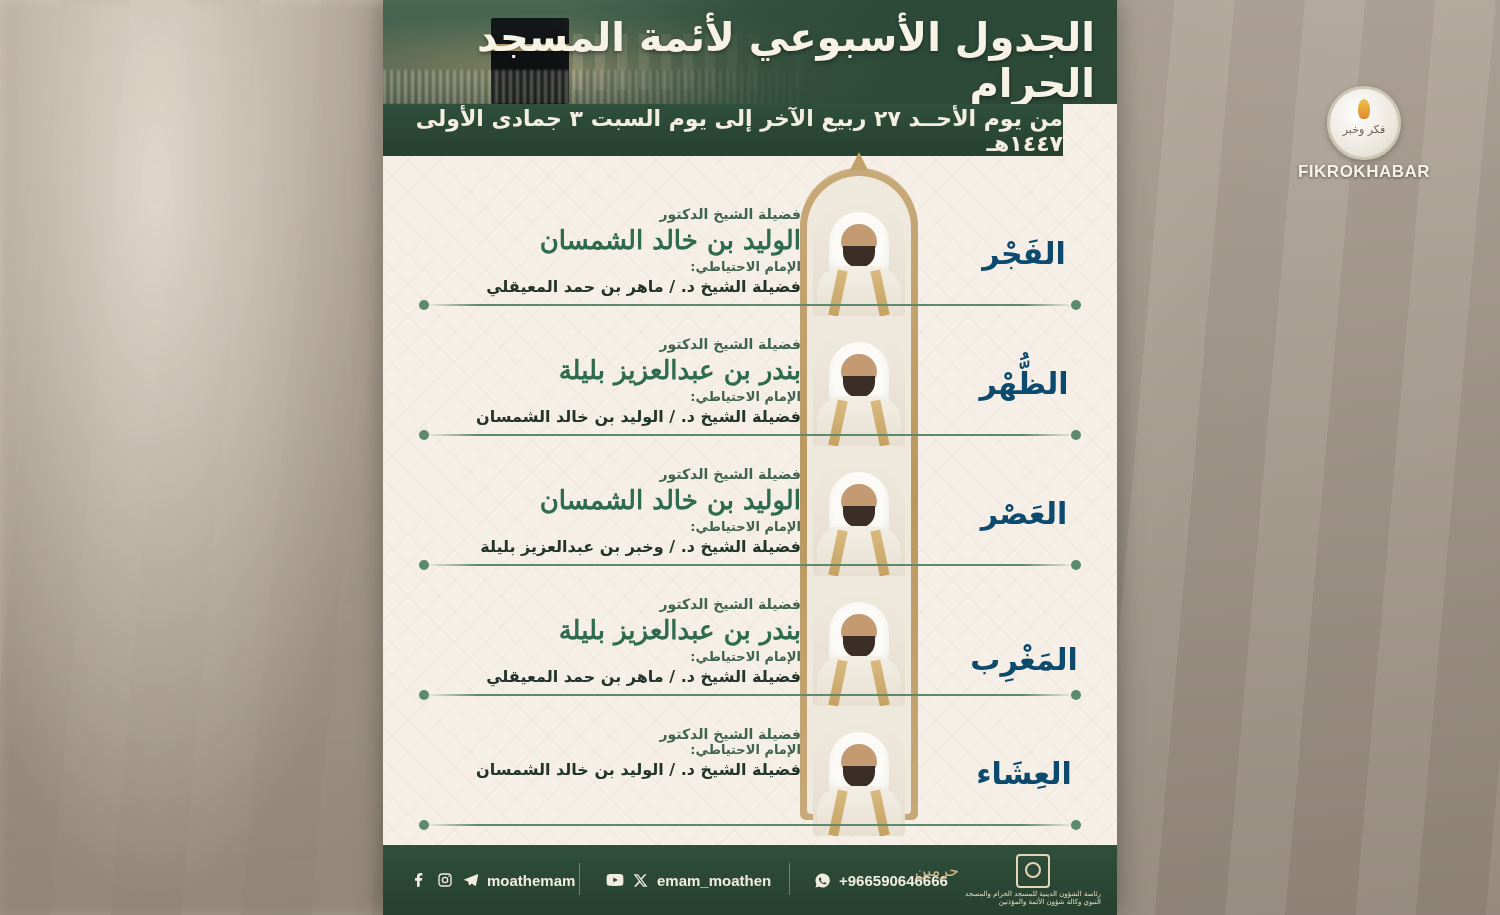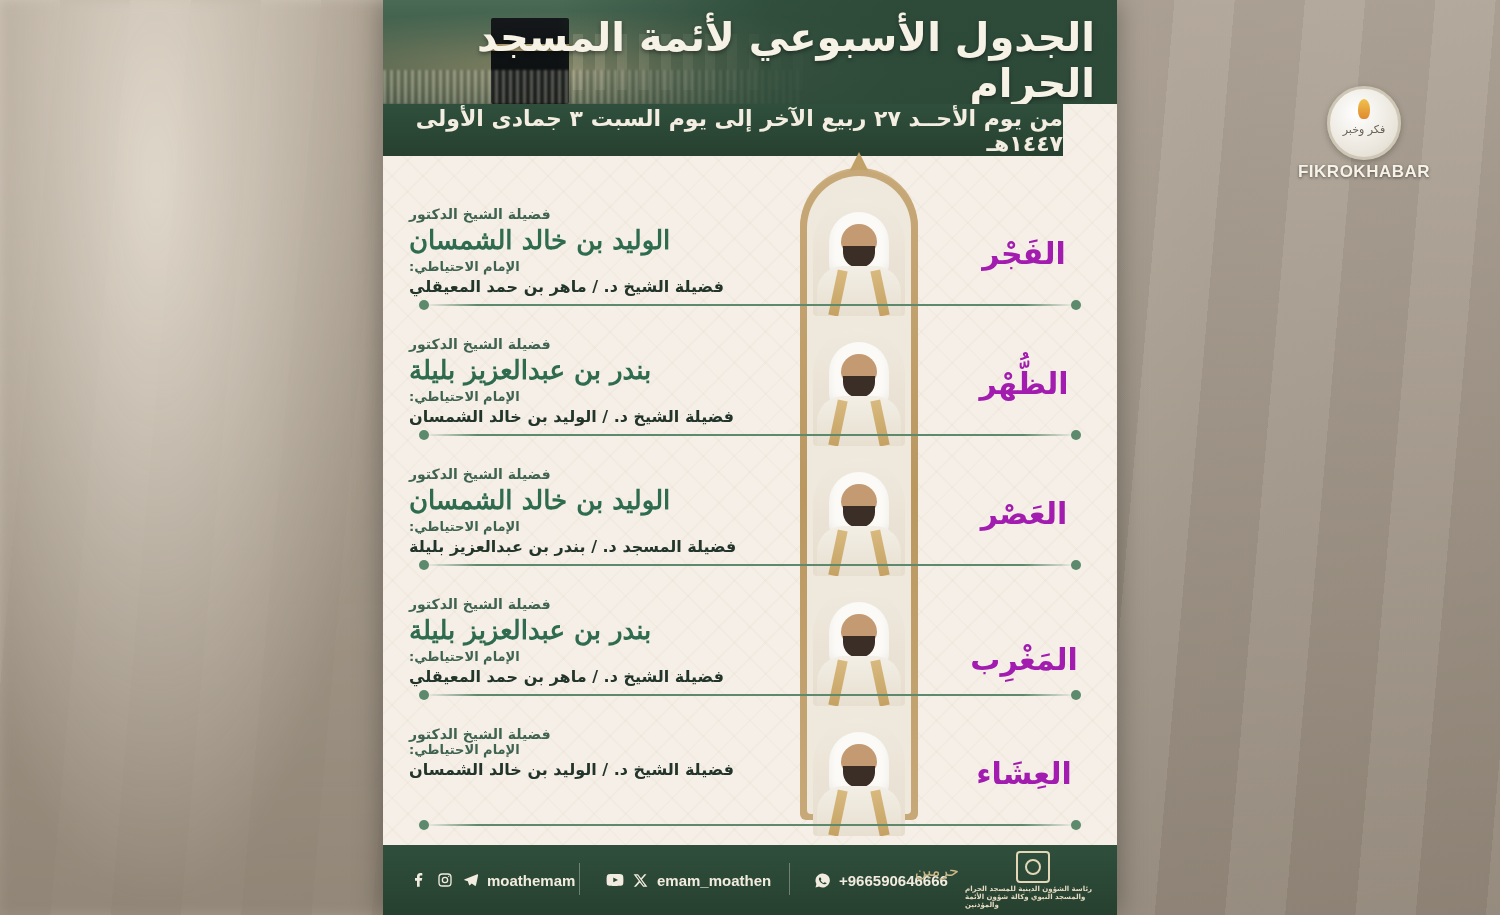--- a/index.html
+++ b/index.html
@@ -156,21 +156,21 @@
     border-radius: 50%; background: #5d8a6d;
   }
   .row-sep::before { left: -6px; }
   .row-sep::after { right: -6px; }
 
   
   .prayer-name {
     position: absolute; right: 18px; width: 150px; text-align: center;
     font-family: "DejaVu Sans", sans-serif;
     font-size: 30px; font-weight: bold;
-    color: #a21caf;
+    color: #0c4a6e;
     direction: rtl;
   }
 
   
   .imam-photo {
     position: absolute; left: 430px; width: 92px; height: 118px;
     border-radius: 46px 46px 4px 4px;
     overflow: hidden;
     background: linear-gradient(180deg, #efe9de 0%, #e6ddcd 100%);
   }
@@ -205,21 +205,21 @@
   }
   .bisht::after {
     content: "";
     position: absolute; right: 16px; top: 4px; width: 10px; height: 46px;
     background: linear-gradient(180deg, #d8b97e, #c5a263);
     transform: rotate(-12deg);
   }
 
   
   .imam-block {
-    position: absolute; left: 26px; width: 392px; text-align: left;
+    position: absolute; left: 26px; width: 392px; text-align: right;
     direction: rtl;
   }
   .lbl-honorific {
     font-family: "DejaVu Sans", sans-serif;
     font-size: 14px; color: #3f6350; font-weight: bold;
   }
   .imam-name {
     font-family: "DejaVu Serif", serif;
     font-size: 26px; color: #2f6b4f; font-weight: bold;
     margin: 3px 0 4px 0;
@@ -268,23 +268,22 @@
     width: 34px; height: 34px; border: 2px solid #e3d7b8; border-radius: 4px;
     position: relative;
   }
   .fl-emblem::before {
     content: "";
     position: absolute; left: 50%; top: 6px; transform: translateX(-50%);
     width: 12px; height: 12px; border: 2px solid #e3d7b8; border-radius: 50%;
   }
   .fl-text {
     font-family: "DejaVu Sans", sans-serif;
-    font-size: 7px; margin-top: 2px; direction: rtl; text-align: left;
+    font-size: 7px; margin-top: 2px; direction: rtl; text-align: right;
     color: #e6dcc2;
-    font-weight: bold;
   }
   .fl-wordmark {
     position: absolute; right: 158px; top: 16px;
     font-family: "DejaVu Serif", serif;
     font-size: 16px; color: #cdb98a; direction: rtl;
   }
 
   
   .watermark {
     position: absolute; right: 76px; top: 86px;
@@ -376,21 +375,21 @@
       </div>
       <div class="prayer-name" style="top:58px;">الظُّهْر</div>
       <div class="row-sep" style="top:126px;"></div>
     </div>
 
     <div class="row" style="top:282px;">
       <div class="imam-block" style="top:28px;">
         <div class="lbl-honorific">فضيلة الشيخ الدكتور</div>
         <div class="imam-name">الوليد بن خالد الشمسان</div>
         <div class="lbl-reserve">الإمام الاحتياطي:</div>
-        <div class="reserve-name">فضيلة المسجد د. / بندر بن عبدالعزيز بليلة</div>
+        <div class="reserve-name">فضيلة الشيخ د. / وخبر بن عبدالعزيز بليلة</div>
       </div>
       <div class="imam-photo" style="top:20px;">
         <div class="ghutra"></div>
         <div class="beard"></div>
         <div class="bisht"></div>
       </div>
       <div class="prayer-name" style="top:58px;">العَصْر</div>
       <div class="row-sep" style="top:126px;"></div>
     </div>
 

